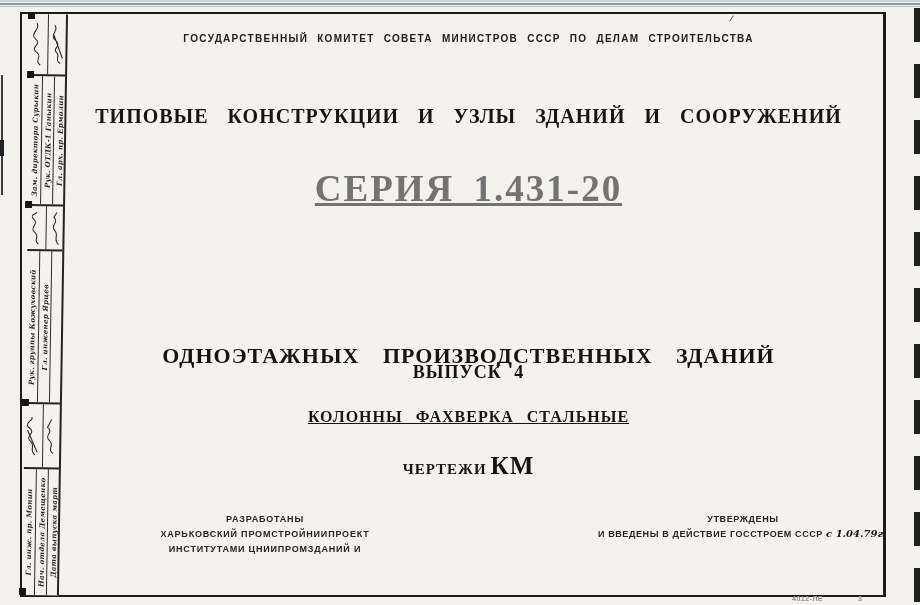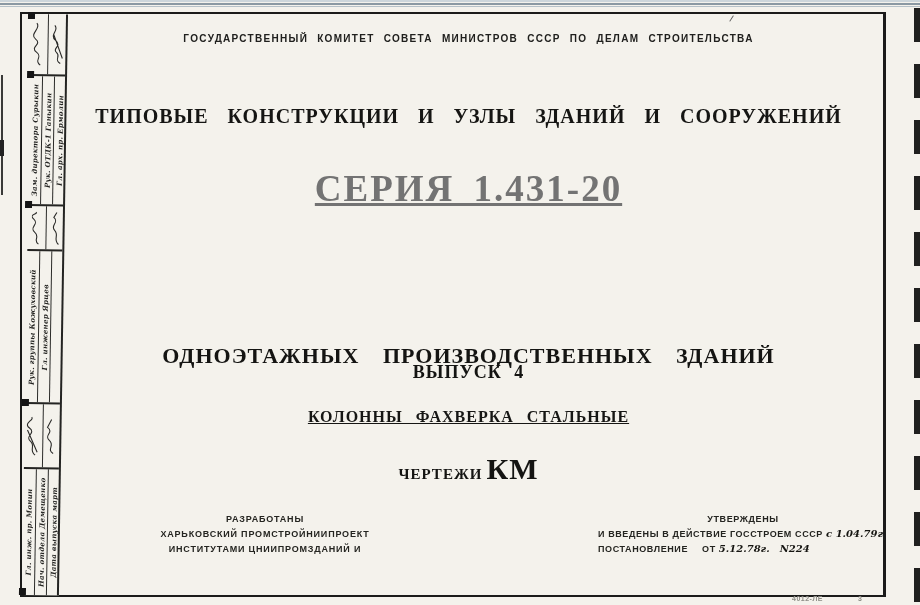--- a/index.html
+++ b/index.html
@@ -61,21 +61,21 @@
     letter-spacing:1px;word-spacing:13px;color:#151513;
   }
   .series{
     font:700 37px "Liberation Serif", serif;letter-spacing:2px;word-spacing:8px;color:#737373;text-decoration:underline;
   }
   .subject1{font:700 23px "Liberation Serif", serif;letter-spacing:1.5px;color:#141412;}
   .subject2{font:700 22px "Liberation Serif", serif;letter-spacing:1px;word-spacing:17px;color:#141412;}
   .issue{font:700 18px "Liberation Serif", serif;letter-spacing:1px;word-spacing:7px;color:#141412;}
   .subtitle{font:700 16px "Liberation Serif", serif;letter-spacing:1px;word-spacing:8px;color:#161614;text-decoration:underline;}
   .drawings{font:700 15px "Liberation Serif", serif;letter-spacing:1px;color:#141412;}
-  .drawings .code{font-size:30px;letter-spacing:1px;margin-left:4px;}
+  .drawings .code{font-size:25px;letter-spacing:1px;margin-left:4px;}
 
   .developed{
     position:absolute;left:100px;top:512px;width:330px;text-align:center;
     font:700 9px "Liberation Sans", sans-serif;letter-spacing:.8px;line-height:15px;color:#242420;
   }
   .approved{
     position:absolute;left:598px;top:512px;width:290px;
     font:700 9px "Liberation Sans", sans-serif;letter-spacing:.6px;line-height:15px;color:#242420;
   }
   .approved .a-title{text-align:center;}
@@ -226,20 +226,16 @@
   <div>ХАРЬКОВСКИЙ  ПРОМСТРОЙНИИПРОЕКТ</div>
   <div>ИНСТИТУТАМИ ЦНИИПРОМЗДАНИЙ И</div>
 </div>
 
 <div class="approved">
   <div class="a-title">УТВЕРЖДЕНЫ</div>
   <div>
     <span>И ВВЕДЕНЫ В ДЕЙСТВИЕ ГОССТРОЕМ СССР</span>
     <span class="hand">с 1.04.79г</span>
   </div>
-  <div>
-    <span>ПОСТАНОВЛЕНИЕ</span><span class="gap-s"></span><span>ОТ</span>
-    <span class="hand">5.12.78г.</span><span class="gap-m"></span><span class="hand">N224</span>
-  </div>
 </div>
 
 <div class="footer-code">4012-ЛЕ</div>
 <div class="footer-page">3</div>
 
 </body></html>

